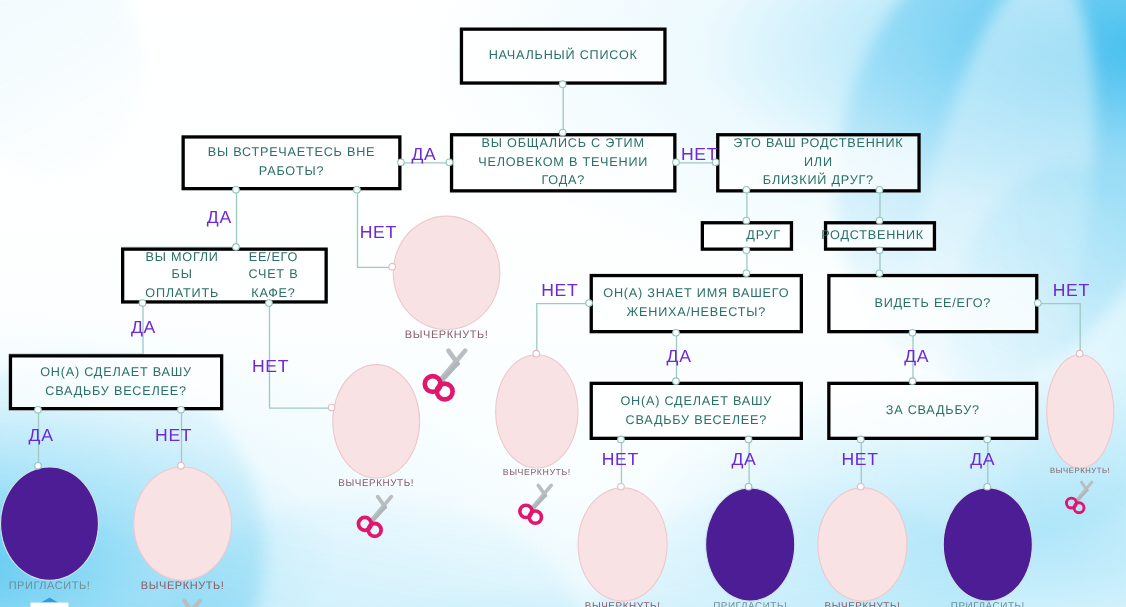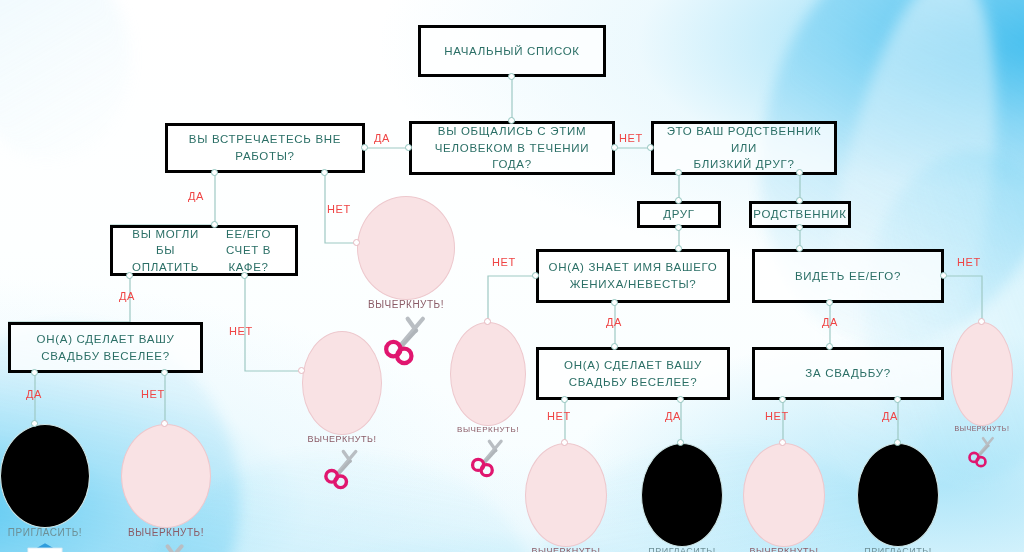--- a/index.html
+++ b/index.html
@@ -45,27 +45,27 @@
     display:flex;align-items:center;justify-content:center;
     text-align:center;
     font-size:11.5px;
     letter-spacing:.7px;
     line-height:1.45;
     font-variant:small-caps;
     text-transform:uppercase;
     padding:4px 8px;
   }
   .node span{display:block;}
-  .node.small{font-size:11.5px;}
+  .node.small{font-size:11.5px;justify-content:flex-end;}
 
   
   .elabel{
     position:absolute;
-    color:#ef4444;
-    font-size:11px;
+    color:#6d28d9;
+    font-size:16px;
     letter-spacing:.6px;
     font-variant:small-caps;
     text-transform:uppercase;
     white-space:nowrap;
   }
 
   
   .term{
     position:absolute;
     border-radius:50%;
@@ -82,21 +82,21 @@
     margin-bottom:2px;
     white-space:nowrap;
   }
   .term.cut{
     background:radial-gradient(circle at 50% 45%, #fbe3e5 0%, #f8dادd 60%, #f6dcdf 100%);
     background:#f9e2e4;
     border:1px solid #edc8cd;
   }
   .term.cut .tlabel{color:#8a5b66;}
   .term.invite{
-    background:#000000;
+    background:#4c1d95;
     border:1px solid #cfe6e7;
   }
   .term.invite .tlabel{color:#6d8f96;}
   .term .ico{flex:1;display:flex;align-items:center;justify-content:center;width:100%;}
   .term .ico svg{display:block;}
 
   .dot{
     position:absolute;width:7px;height:7px;border-radius:50%;
     background:#ffffff;border:1.5px solid #8fc3bd;box-sizing:border-box;
   }

